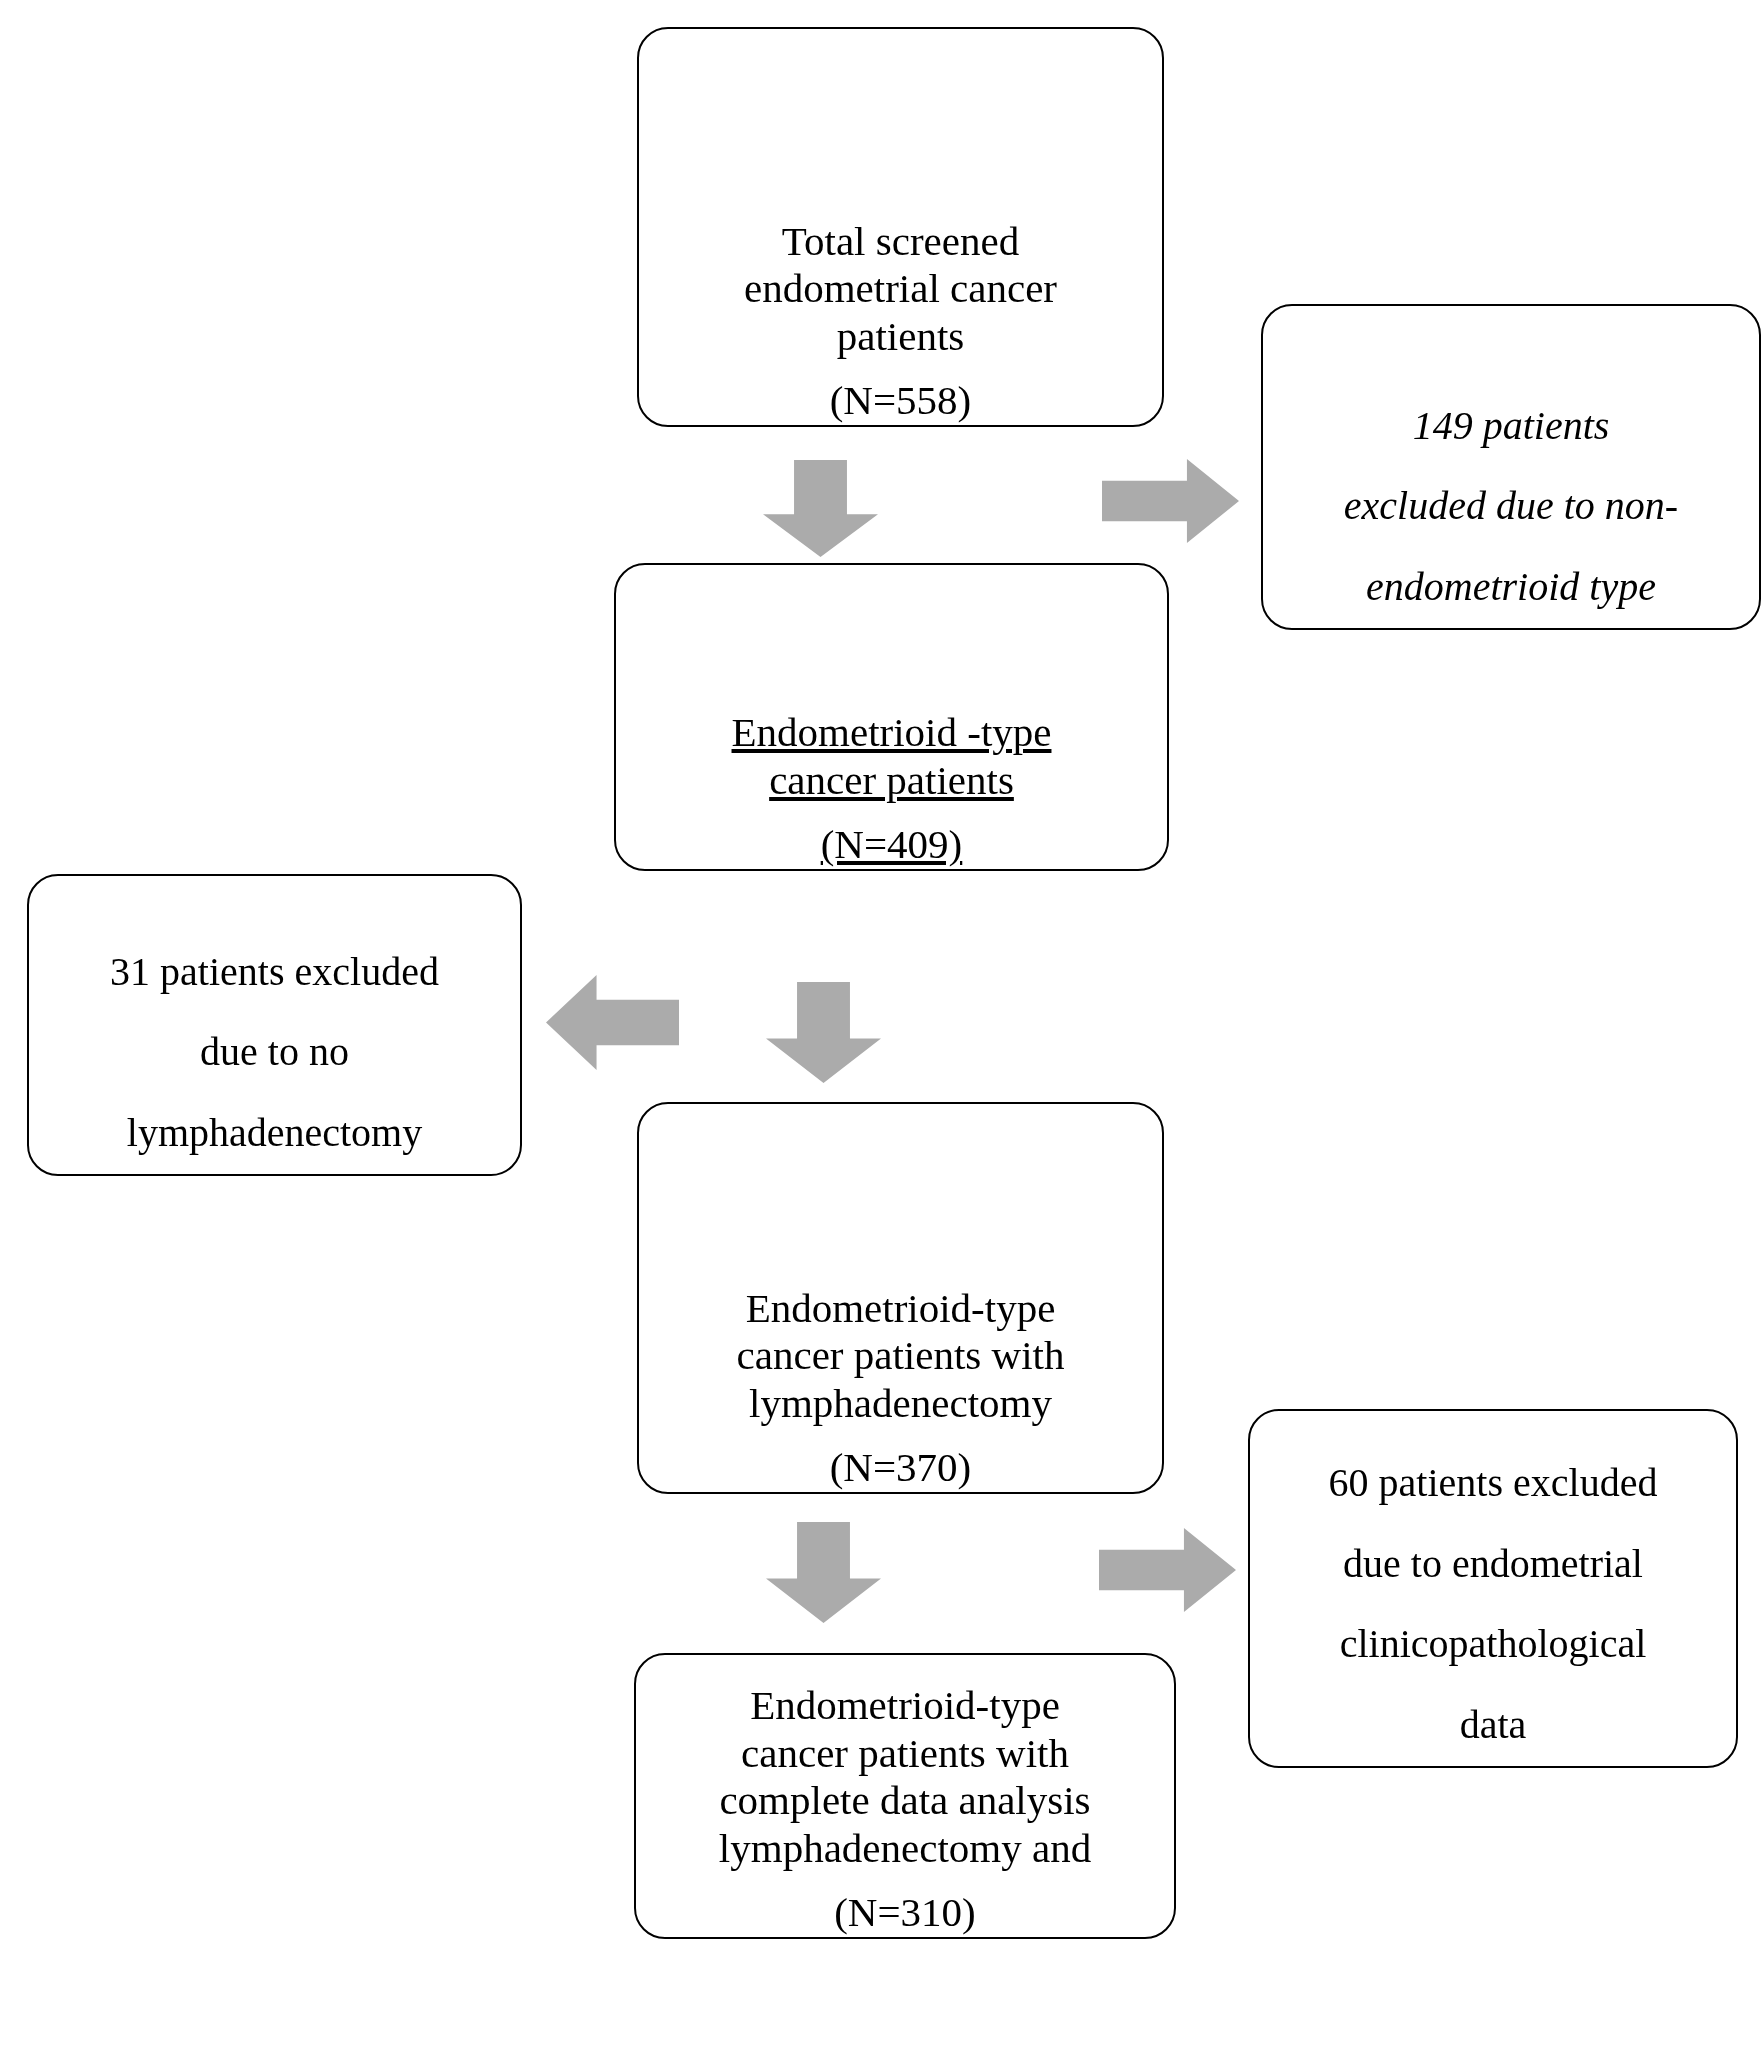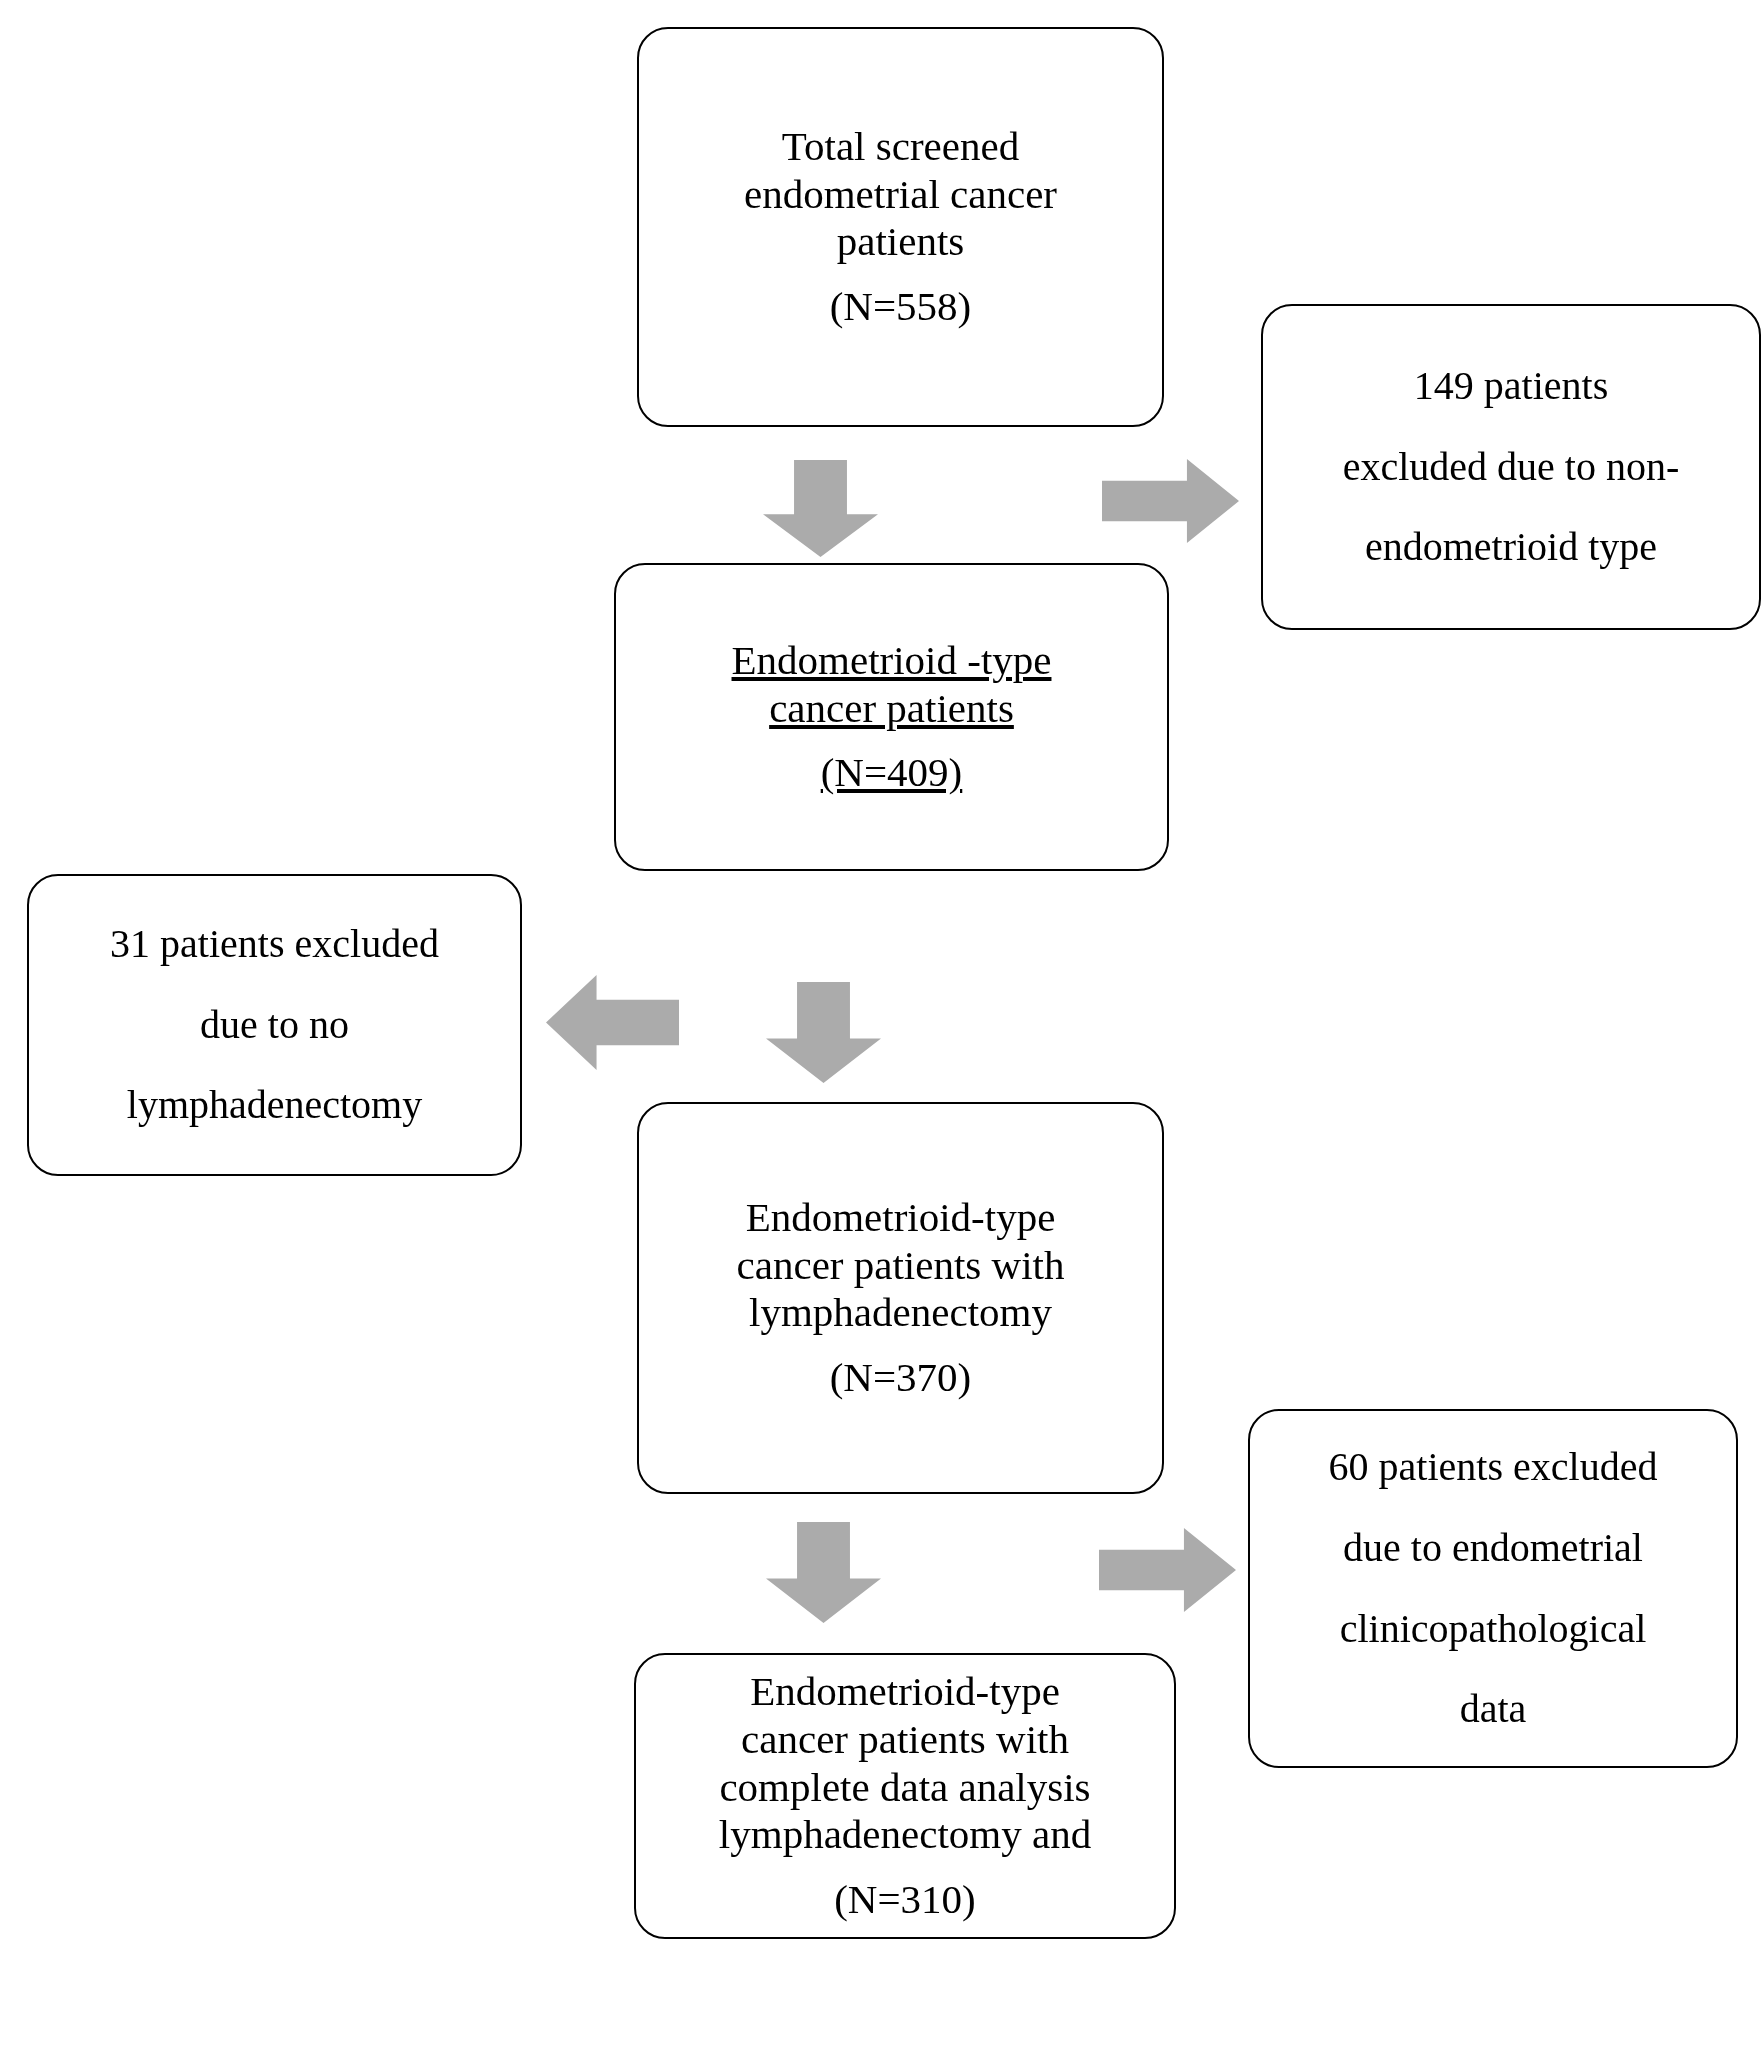--- a/index.html
+++ b/index.html
@@ -20,21 +20,21 @@
   
   .node {
     position: absolute;
     box-sizing: border-box;
     background: #ffffff;
     border: 2px solid #000000;
     border-radius: 31px;
     display: flex;
     flex-direction: column;
     align-items: center;
-    justify-content: center;
+    justify-content: flex-end;
     text-align: center;
     color: #000000;
   }
   .node .line {
     display: block;
     white-space: nowrap;
   }
 
   
   .node.main { font-size: 41px; }
@@ -44,21 +44,21 @@
   
   .node.exclusion { font-size: 40px; }
   .node.exclusion .line { line-height: 2.02; }
 
   
   #node-screened       { left: 637px;  top: 27px;   width: 527px;  height: 400px; }
   #node-endometrioid   { left: 614px;  top: 563px;  width: 555px;  height: 308px; text-decoration: underline; }
   #node-lymph          { left: 637px;  top: 1102px; width: 527px;  height: 392px; }
   #node-final          { left: 634px;  top: 1653px; width: 542px;  height: 286px; }
 
-  #node-excl-nonendo   { left: 1261px; top: 304px;  width: 500px;  height: 326px; }
+  #node-excl-nonendo   { left: 1261px; top: 304px;  width: 500px;  height: 326px; font-style: italic; }
   #node-excl-nolymph   { left: 27px;   top: 874px; width: 495px;  height: 302px; }
   #node-excl-incomplete{ left: 1248px; top: 1381px; width: 490px;  height: 359px; margin-top: 28px; }
 
   
   .arrow { position: absolute; }
   .arrow svg { display: block; width: 100%; height: 100%; }
 
   #arrow-down-1  { left: 763px; top: 460px;  width: 115px; height: 97px; }
   #arrow-right-1 { left: 1102px; top: 459px;  width: 137px; height: 84px; }
   #arrow-left-1  { left: 546px;  top: 975px; width: 133px; height: 95px; }

